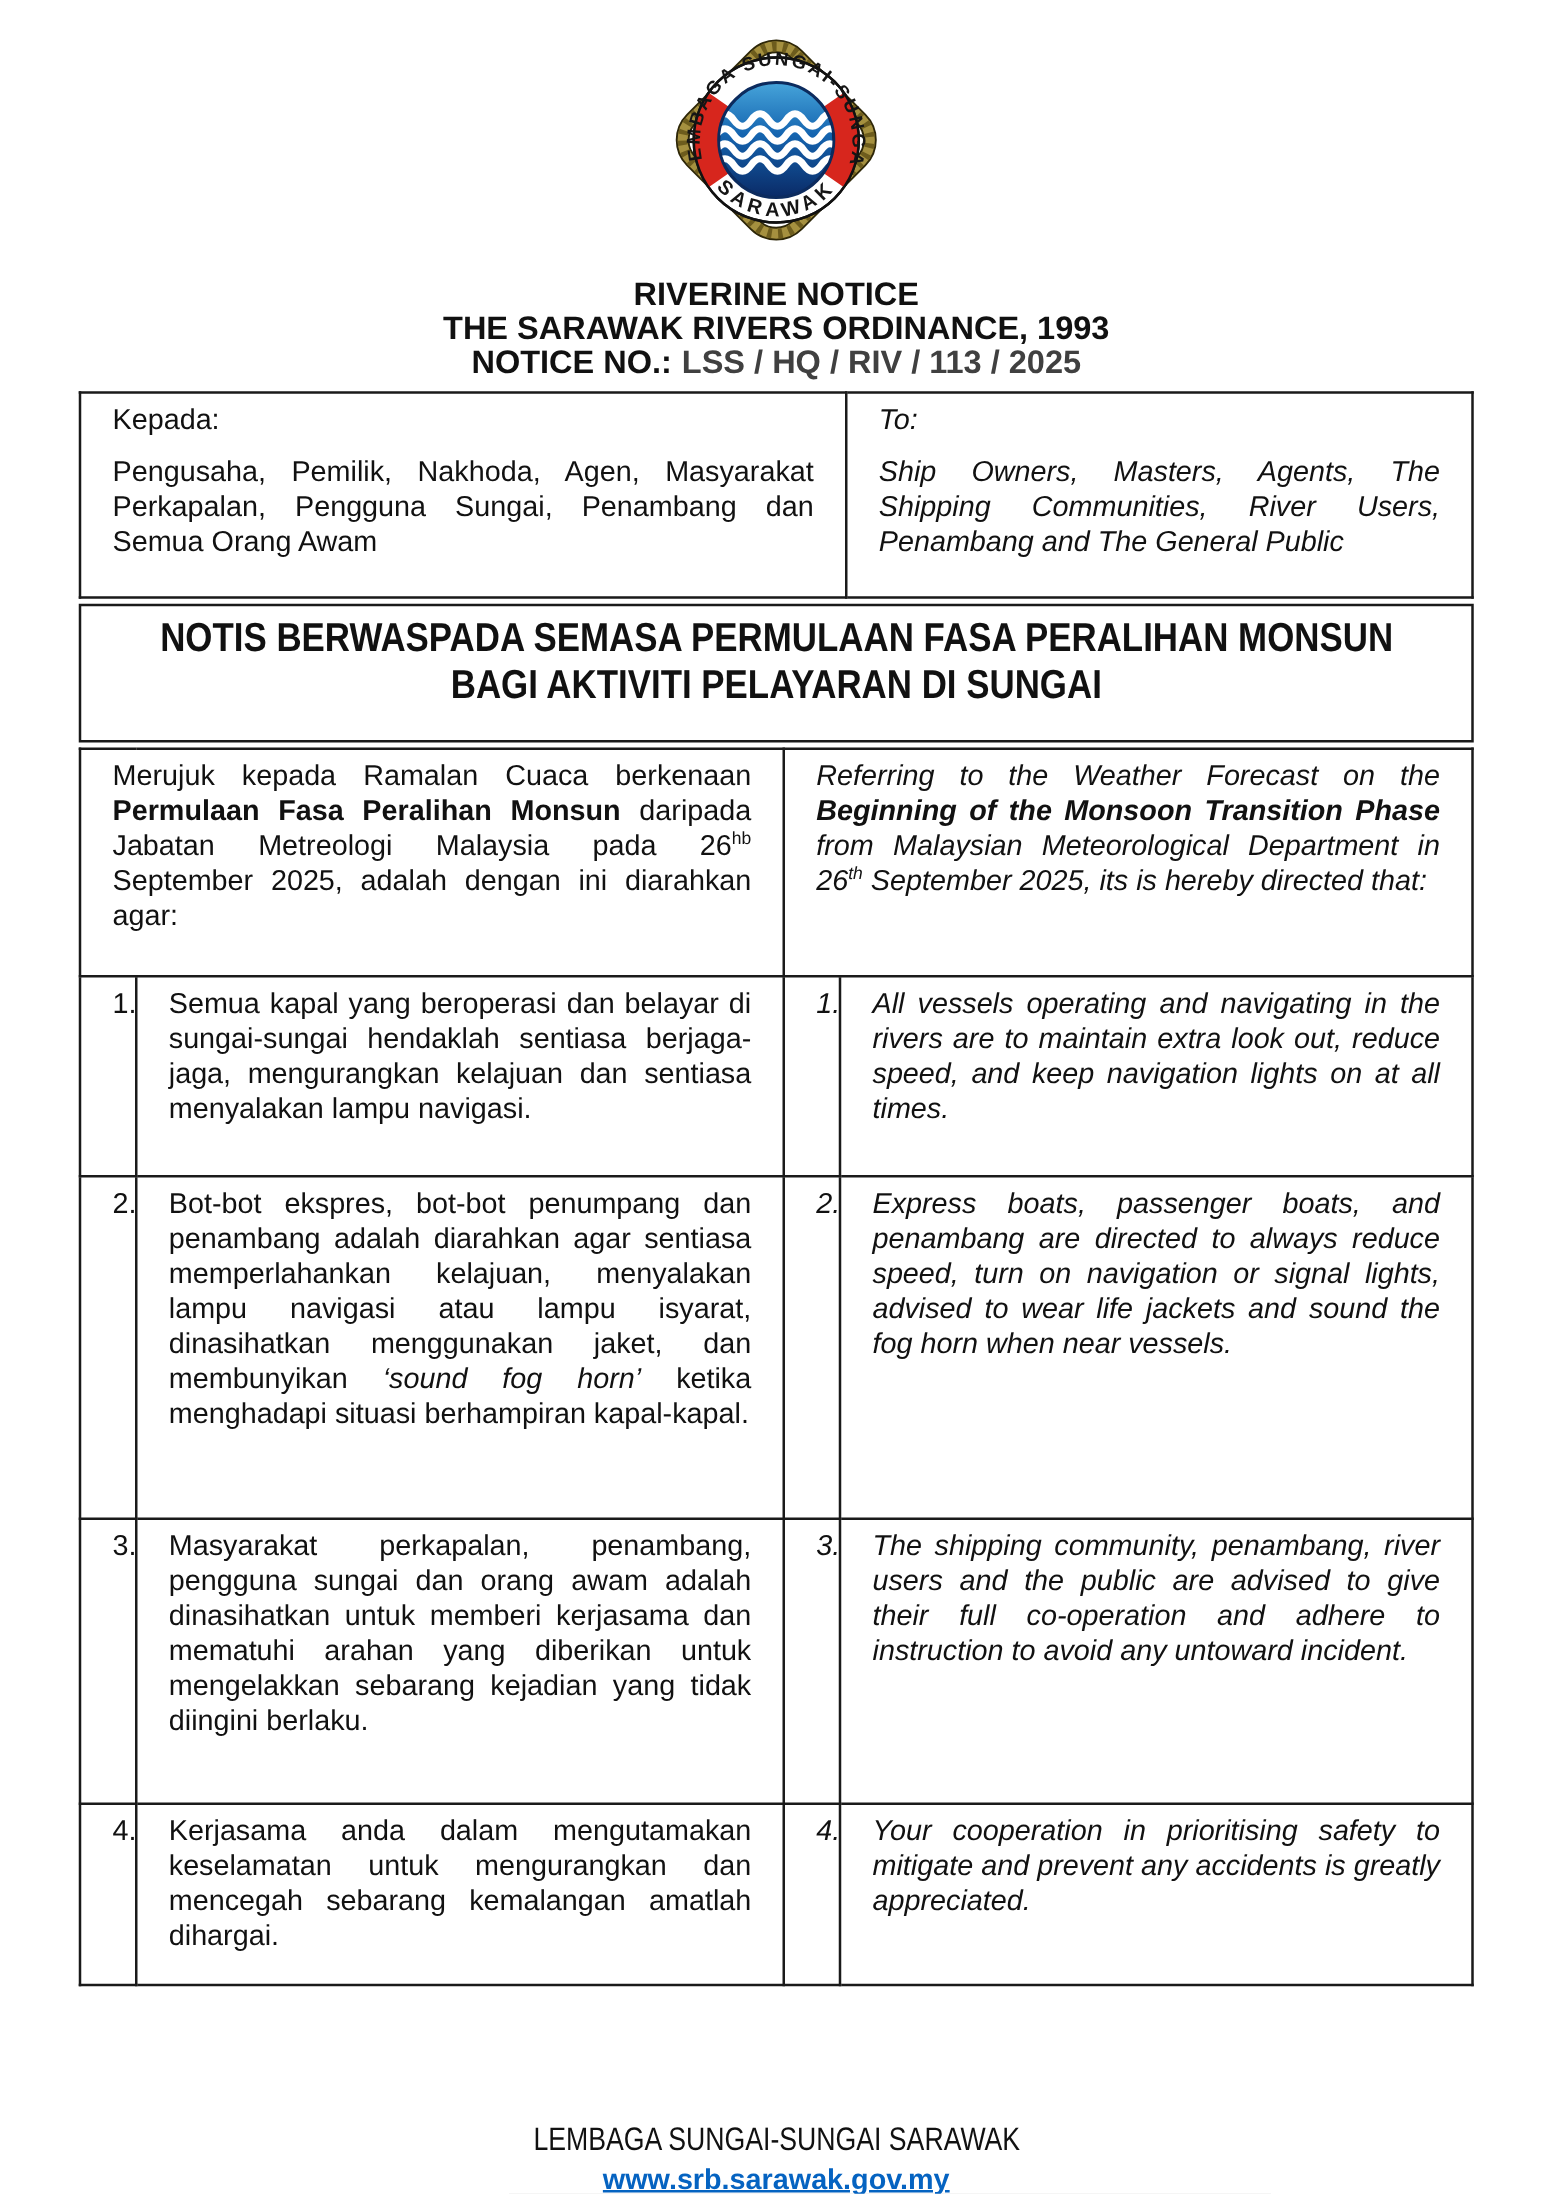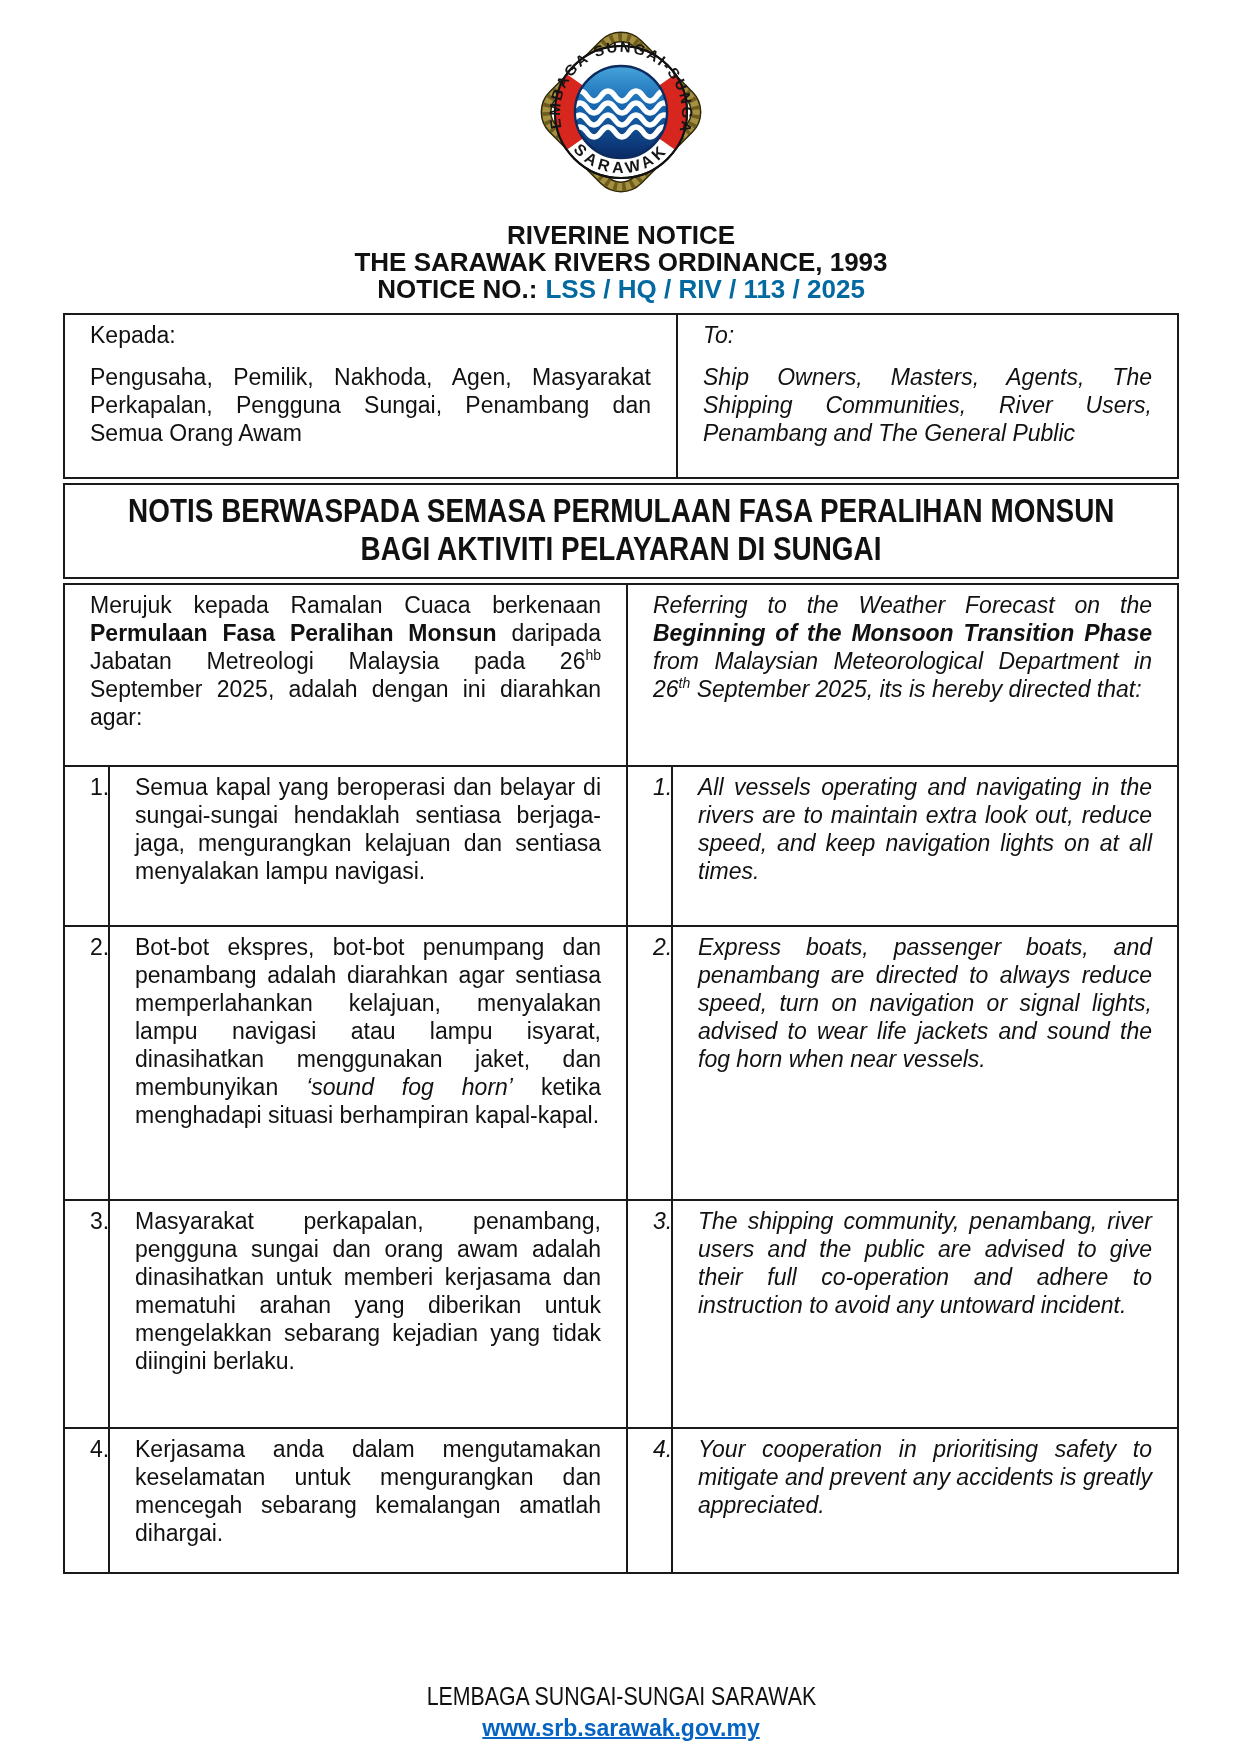--- a/index.html
+++ b/index.html
@@ -6,35 +6,35 @@
   .page{
     width:1241px;height:1755px;box-sizing:border-box;
     background:#ffffff;margin:0 auto;position:relative;
     padding:12px 62px 0 63px;
     font-family:"Liberation Sans",sans-serif;color:#111;
   }
   
   .logo-wrap{text-align:center;height:200px;}
   
   .title-block{text-align:center;font-weight:700;font-size:26px;line-height:27px;margin-top:10px;}
-  .notice-no-value{color:#0369a1;margin-left:8px;}
+  .notice-no-value{color:#404040;margin-left:8px;}
   
   table.tbl{border-collapse:collapse;width:1116px;table-layout:fixed;}
   table.tbl td{border:2px solid #1a1a1a;vertical-align:top;padding:6px 25px;
     font-size:23px;line-height:28px;text-align:justify;}
   .en{font-style:italic;margin-left:48px;}
   .b{font-weight:700;}
   .i{font-style:italic;}
   sup{font-size:14px;line-height:0;vertical-align:super;}
   .kepada{margin-top:10px;}
   .kepada td{height:150px;}
   .cell-label{display:block;margin-bottom:14px;}
   
   .subject-box{border:2px solid #1a1a1a;margin-top:4px;width:1116px;box-sizing:border-box;
-    text-align:center;font-weight:700;padding:7px 0 9px;}
+    text-align:center;font-weight:700;padding:7px 0 24px;}
   .subject-line{font-size:30px;line-height:38px;white-space:nowrap;}
   .subject-line span{display:inline-block;transform:scale(0.93,1.08);transform-origin:center;}
   .main{margin-top:4px;}
   .col-no{width:45px;}
   .col-ms{width:518px;}
   .col-en-no{width:45px;}
   .no-cell{text-align:left;padding-left:11px;}
   .h-intro td{height:168px;}
   .h-r1 td{height:146px;}
   .h-r2 td{height:260px;}

